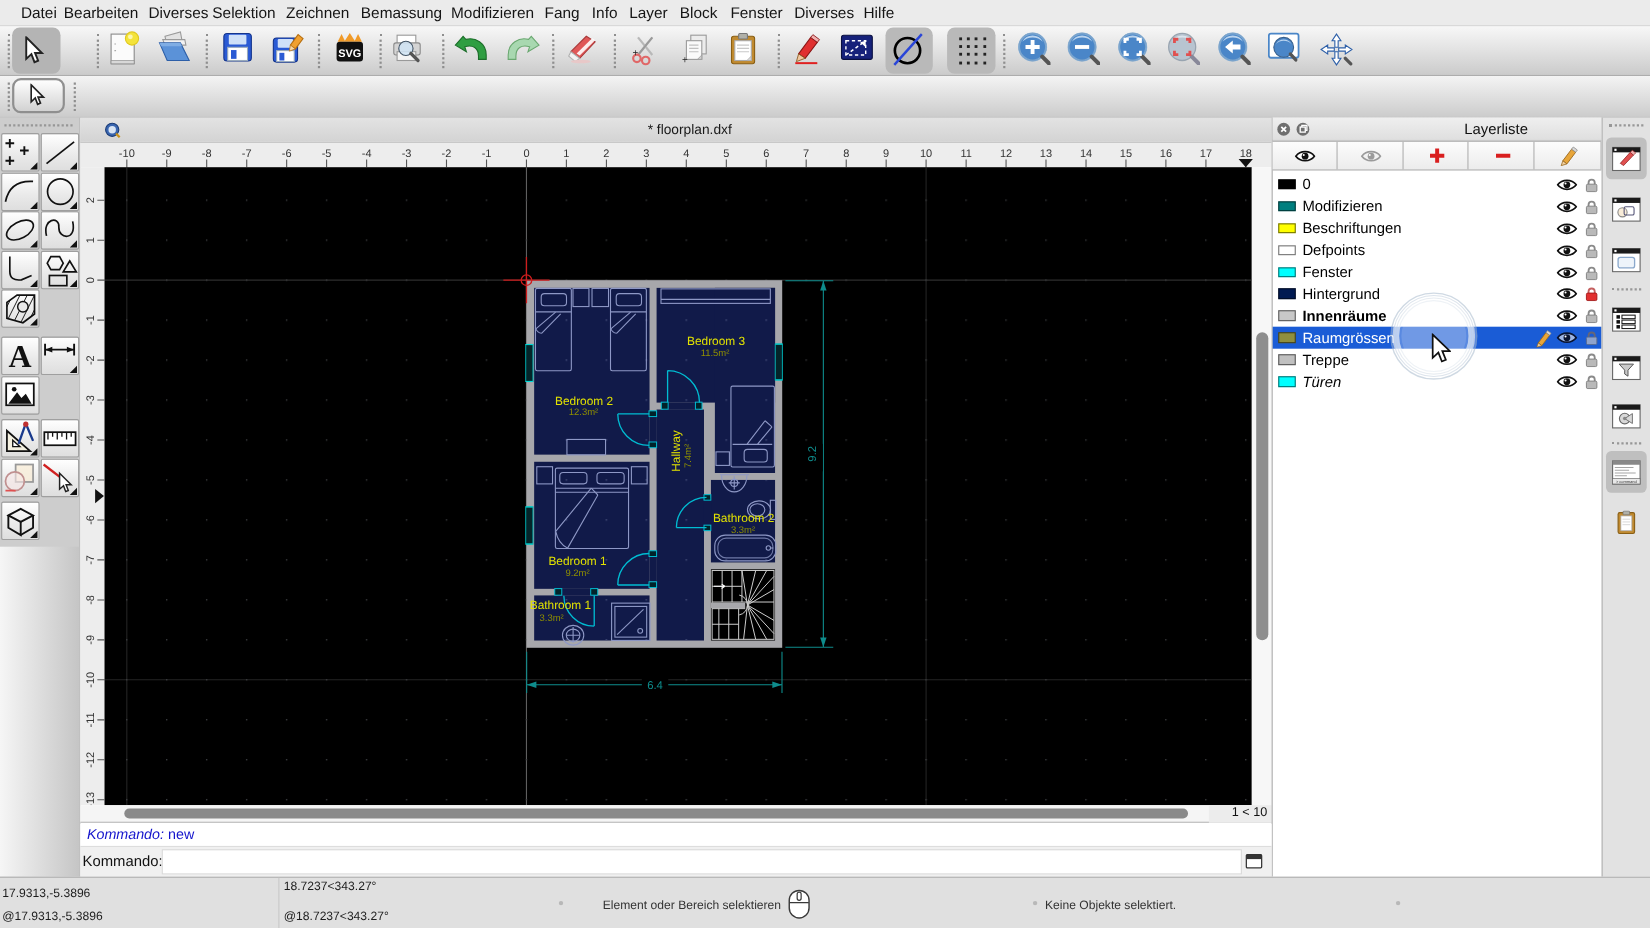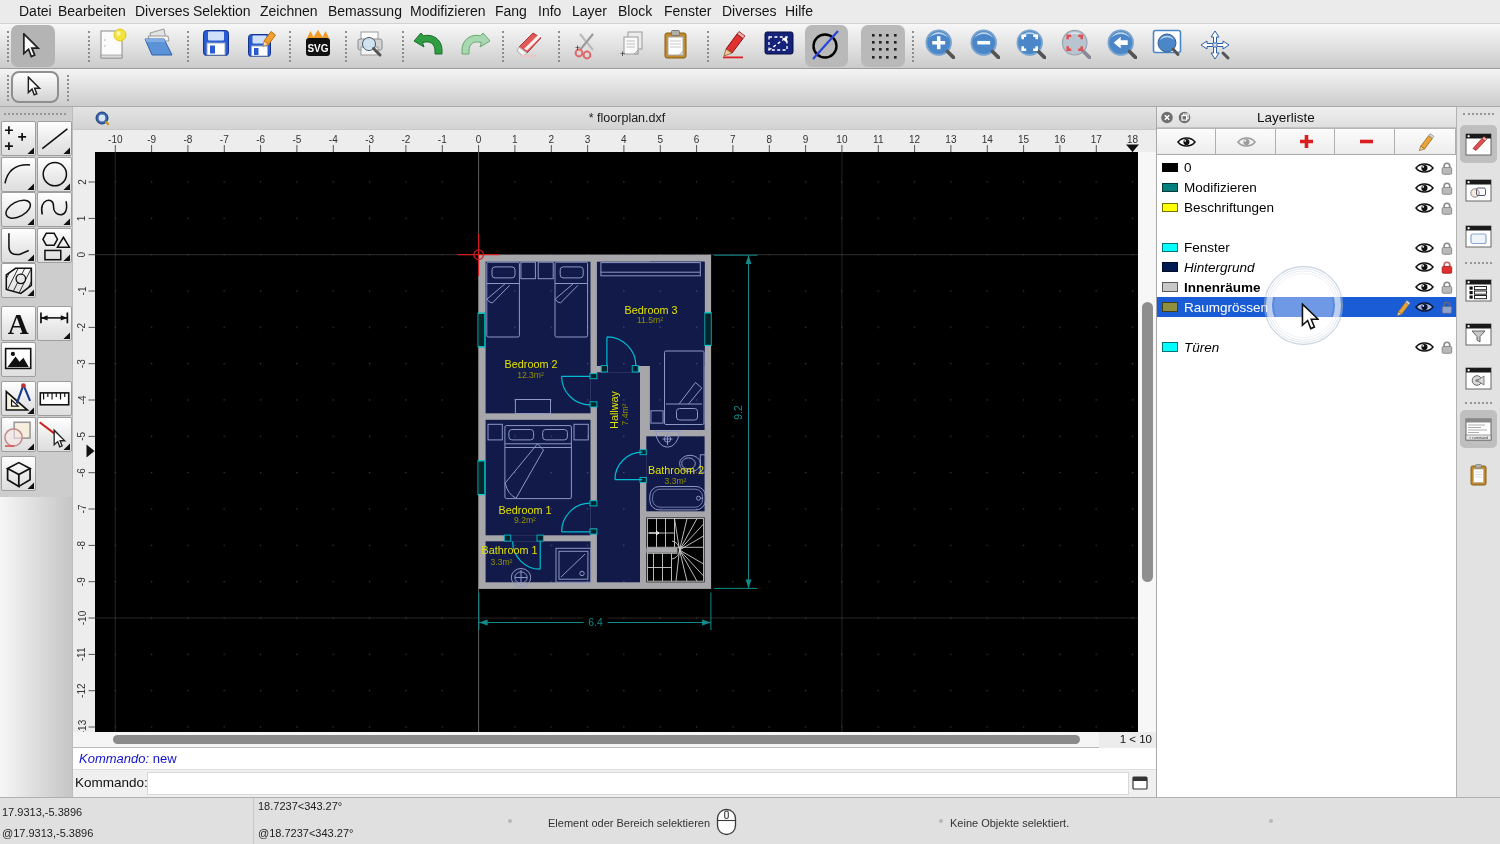--- a/index.html
+++ b/index.html
@@ -656,21 +656,21 @@
   </div>
 <div class="ab rpanel">
     <div class="ab rtitle">
       <svg class="ab" style="left:2px;top:2px" width="36" height="17" viewBox="0 0 36 17">
         <circle cx="8" cy="8.5" r="5.8" fill="#6f6f6f"></circle>
         <path d="M5.8,6.3 L10.2,10.7 M10.2,6.3 L5.8,10.7" stroke="#fff" stroke-width="1.6"></path>
         <circle cx="25.5" cy="8.5" r="5.8" fill="#6f6f6f"></circle>
         <rect x="23" y="6.5" width="4.6" height="4.6" fill="none" stroke="#fff" stroke-width="1.2"></rect>
         <path d="M24.5,6.5 v-1.5 h4.6 v4.6 h-1.5" fill="none" stroke="#fff" stroke-width="1.2"></path>
       </svg>
-      <div class="ab" style="left:100px;top:0;width:132px;text-align:left;font-size:13.5px;color:#111;line-height:21px">Layerliste</div>
+      <div class="ab" style="left:100px;top:0;width:132px;text-align:right;font-size:13.5px;color:#111;line-height:21px">Layerliste</div>
     </div>
     <div class="ab rbtns">
       <div class="rbcell" style="left:0.0px;width:58.8px"></div>
       <div class="rbcell" style="left:59.8px;width:58.8px"></div>
       <div class="rbcell" style="left:119.6px;width:58.8px"></div>
       <div class="rbcell" style="left:179.4px;width:58.8px"></div>
       <div class="rbcell" style="left:239.2px;width:59.8px"></div>
       <div class="ab" style="left:0.0px;top:0;width:59.8px;height:25px;display:flex;align-items:center;justify-content:center">
         <svg width="19" height="12" viewBox="0 0 18.5 11">
           <g opacity="1.00">
@@ -745,36 +745,51 @@
           <path d="M1,5.5 C5,0.2 13.5,0.2 17.5,5.5 C13.5,10.8 5,10.8 1,5.5 Z" fill="#fff" stroke="#111" stroke-width="1.5"></path>
           <circle cx="9.2" cy="5.5" r="3" fill="#111"></circle>
           <circle cx="8" cy="4.4" r=".9" fill="#fff"></circle>
         </g>
       </svg>
       <svg class="ab" style="left:283.5px;top:3px" width="12" height="14" viewBox="0 0 11.5 13.5">
         <path d="M3,6.4 V4.9 A2.7,2.7 0 0 1 8.4,4.9 V6.4" fill="none" stroke="#8a8a8a" stroke-width="1.6"></path>
         <rect x="1.1" y="6.2" width="9.2" height="6.6" rx="1.2" fill="#b9b9b9" stroke="#7d7d7d" stroke-width=".8"></rect>
       </svg>
     </div>
+    <div class="lrow" style="top:110.6px;">
+      <div class="sw" style="background:#ffffff"></div>
+      <span class="nm">Defpoints</span>
+      <svg class="ab" style="left:258px;top:4px" width="19" height="12" viewBox="0 0 18.5 11">
+        <g opacity="1.00">
+          <path d="M1,5.5 C5,0.2 13.5,0.2 17.5,5.5 C13.5,10.8 5,10.8 1,5.5 Z" fill="#fff" stroke="#111" stroke-width="1.5"></path>
+          <circle cx="9.2" cy="5.5" r="3" fill="#111"></circle>
+          <circle cx="8" cy="4.4" r=".9" fill="#fff"></circle>
+        </g>
+      </svg>
+      <svg class="ab" style="left:283.5px;top:3px" width="12" height="14" viewBox="0 0 11.5 13.5">
+        <path d="M3,6.4 V4.9 A2.7,2.7 0 0 1 8.4,4.9 V6.4" fill="none" stroke="#8a8a8a" stroke-width="1.6"></path>
+        <rect x="1.1" y="6.2" width="9.2" height="6.6" rx="1.2" fill="#b9b9b9" stroke="#7d7d7d" stroke-width=".8"></rect>
+      </svg>
+    </div>
     <div class="lrow" style="top:130.5px;">
       <div class="sw" style="background:#00ffff"></div>
       <span class="nm">Fenster</span>
       <svg class="ab" style="left:258px;top:4px" width="19" height="12" viewBox="0 0 18.5 11">
         <g opacity="1.00">
           <path d="M1,5.5 C5,0.2 13.5,0.2 17.5,5.5 C13.5,10.8 5,10.8 1,5.5 Z" fill="#fff" stroke="#111" stroke-width="1.5"></path>
           <circle cx="9.2" cy="5.5" r="3" fill="#111"></circle>
           <circle cx="8" cy="4.4" r=".9" fill="#fff"></circle>
         </g>
       </svg>
       <svg class="ab" style="left:283.5px;top:3px" width="12" height="14" viewBox="0 0 11.5 13.5">
         <path d="M3,6.4 V4.9 A2.7,2.7 0 0 1 8.4,4.9 V6.4" fill="none" stroke="#8a8a8a" stroke-width="1.6"></path>
         <rect x="1.1" y="6.2" width="9.2" height="6.6" rx="1.2" fill="#b9b9b9" stroke="#7d7d7d" stroke-width=".8"></rect>
       </svg>
     </div>
-    <div class="lrow" style="top:150.4px;font-style:italic;">
+    <div class="lrow" style="top:150.4px;">
       <div class="sw" style="background:#001a52"></div>
       <span class="nm">Hintergrund</span>
       <svg class="ab" style="left:258px;top:4px" width="19" height="12" viewBox="0 0 18.5 11">
         <g opacity="1.00">
           <path d="M1,5.5 C5,0.2 13.5,0.2 17.5,5.5 C13.5,10.8 5,10.8 1,5.5 Z" fill="#fff" stroke="#111" stroke-width="1.5"></path>
           <circle cx="9.2" cy="5.5" r="3" fill="#111"></circle>
           <circle cx="8" cy="4.4" r=".9" fill="#fff"></circle>
         </g>
       </svg>
       <svg class="ab" style="left:283.5px;top:3px" width="12" height="14" viewBox="0 0 11.5 13.5">
@@ -808,20 +823,35 @@
       <svg class="ab" style="left:258px;top:4px" width="19" height="12" viewBox="0 0 18.5 11">
         <g opacity="1.00">
           <path d="M1,5.5 C5,0.2 13.5,0.2 17.5,5.5 C13.5,10.8 5,10.8 1,5.5 Z" fill="#9fb6e4" stroke="#0a1430" stroke-width="1.5"></path>
           <circle cx="9.2" cy="5.5" r="3" fill="#0a1430"></circle>
           <circle cx="8" cy="4.4" r=".9" fill="#fff"></circle>
         </g>
       </svg>
       <svg class="ab" style="left:283.5px;top:3px" width="12" height="14" viewBox="0 0 11.5 13.5">
         <path d="M3,6.4 V4.9 A2.7,2.7 0 0 1 8.4,4.9 V6.4" fill="none" stroke="#667" stroke-width="1.6"></path>
         <rect x="1.1" y="6.2" width="9.2" height="6.6" rx="1.2" fill="#8fa3cc" stroke="#5a6a8a" stroke-width=".8"></rect>
+      </svg>
+    </div>
+    <div class="lrow" style="top:210.1px;">
+      <div class="sw" style="background:#c0c0c0"></div>
+      <span class="nm">Treppe</span>
+      <svg class="ab" style="left:258px;top:4px" width="19" height="12" viewBox="0 0 18.5 11">
+        <g opacity="1.00">
+          <path d="M1,5.5 C5,0.2 13.5,0.2 17.5,5.5 C13.5,10.8 5,10.8 1,5.5 Z" fill="#fff" stroke="#111" stroke-width="1.5"></path>
+          <circle cx="9.2" cy="5.5" r="3" fill="#111"></circle>
+          <circle cx="8" cy="4.4" r=".9" fill="#fff"></circle>
+        </g>
+      </svg>
+      <svg class="ab" style="left:283.5px;top:3px" width="12" height="14" viewBox="0 0 11.5 13.5">
+        <path d="M3,6.4 V4.9 A2.7,2.7 0 0 1 8.4,4.9 V6.4" fill="none" stroke="#8a8a8a" stroke-width="1.6"></path>
+        <rect x="1.1" y="6.2" width="9.2" height="6.6" rx="1.2" fill="#b9b9b9" stroke="#7d7d7d" stroke-width=".8"></rect>
       </svg>
     </div>
     <div class="lrow" style="top:230.0px;font-style:italic;">
       <div class="sw" style="background:#00ffff"></div>
       <span class="nm">Türen</span>
       <svg class="ab" style="left:258px;top:4px" width="19" height="12" viewBox="0 0 18.5 11">
         <g opacity="1.00">
           <path d="M1,5.5 C5,0.2 13.5,0.2 17.5,5.5 C13.5,10.8 5,10.8 1,5.5 Z" fill="#fff" stroke="#111" stroke-width="1.5"></path>
           <circle cx="9.2" cy="5.5" r="3" fill="#111"></circle>
           <circle cx="8" cy="4.4" r=".9" fill="#fff"></circle>

